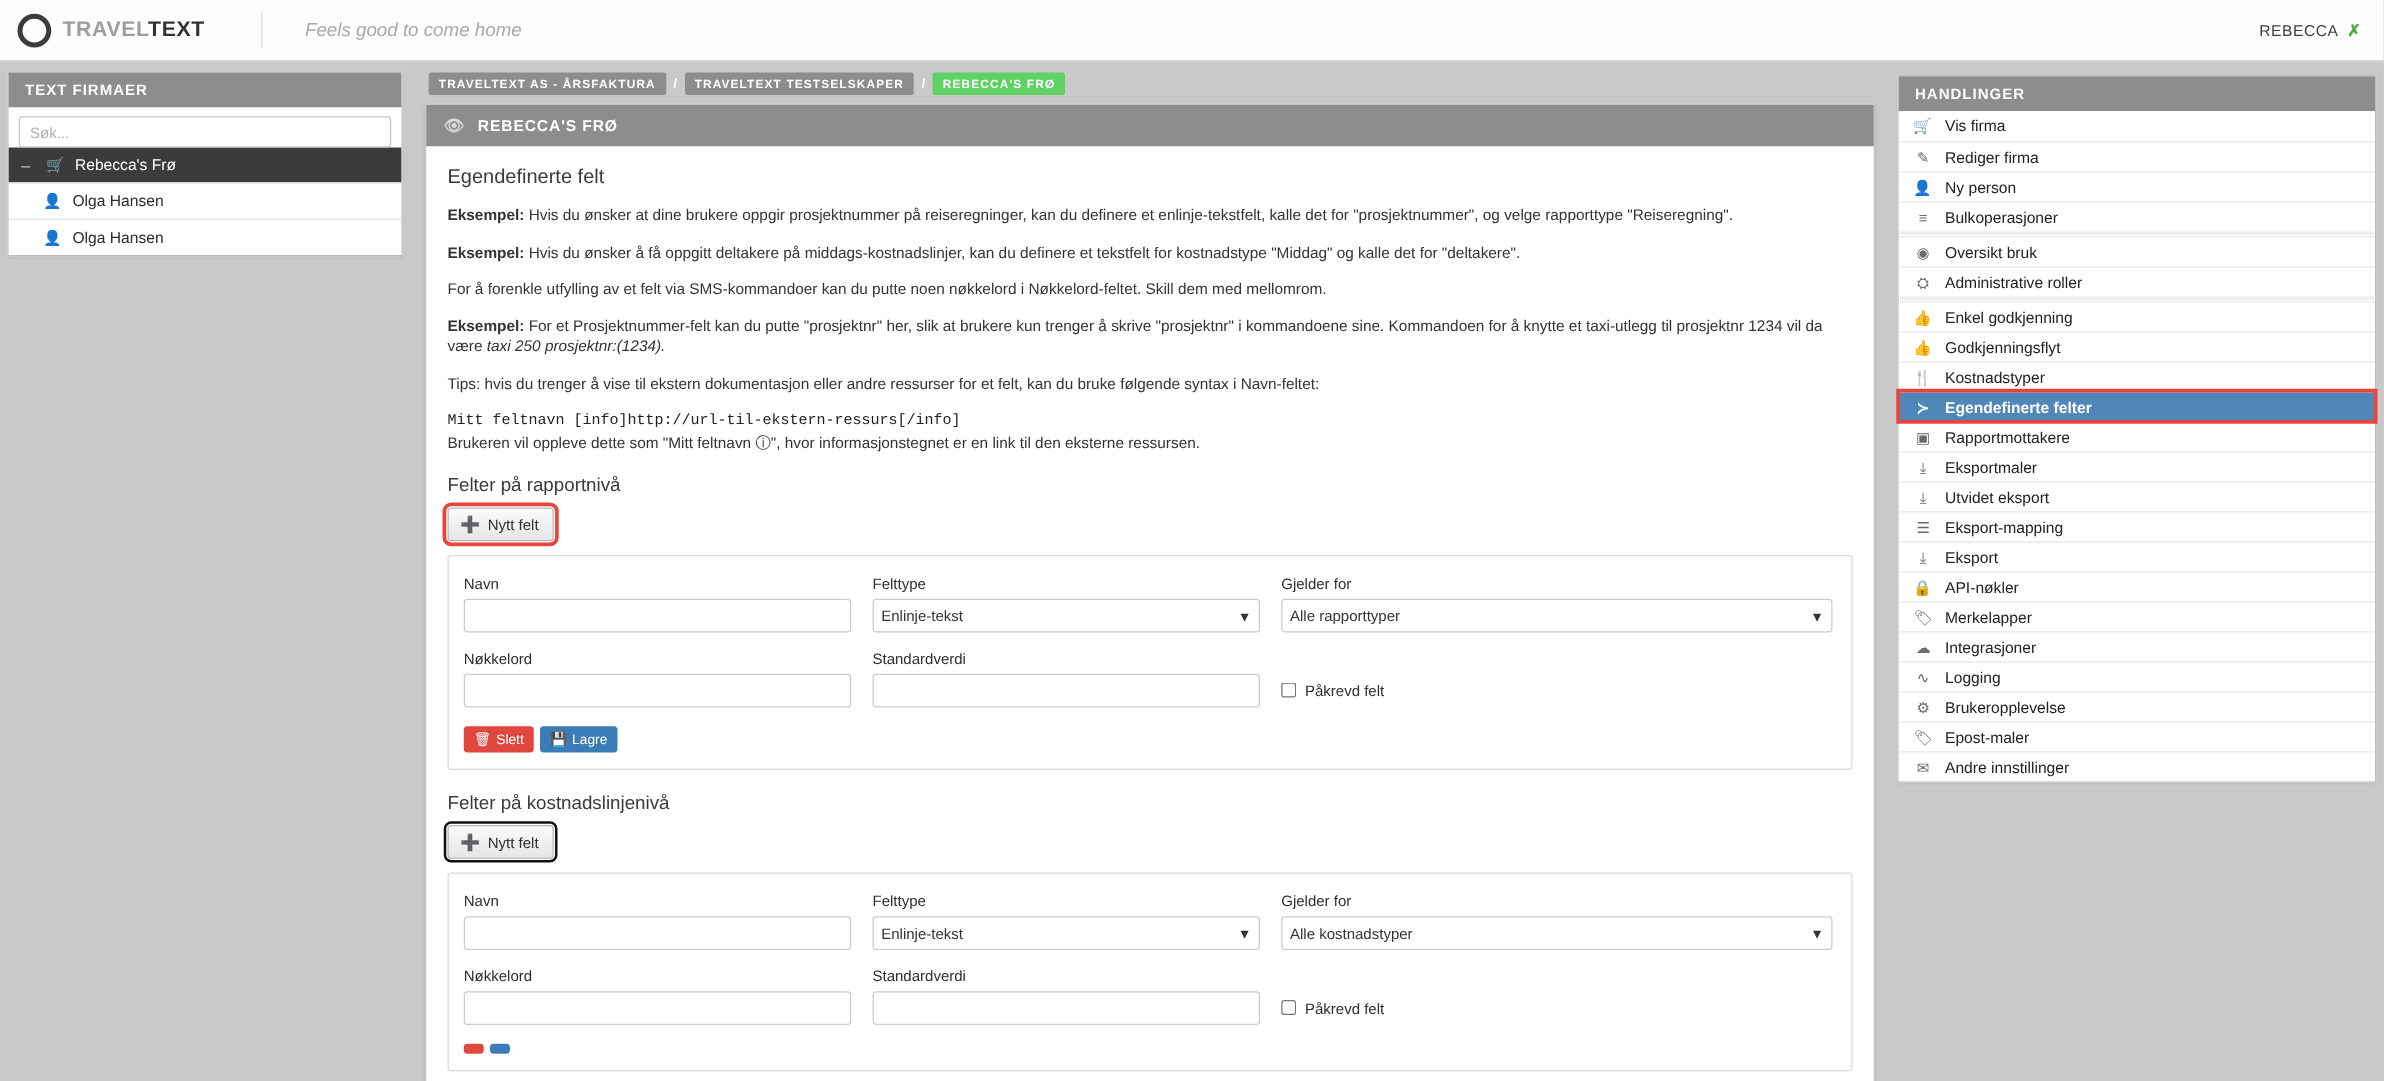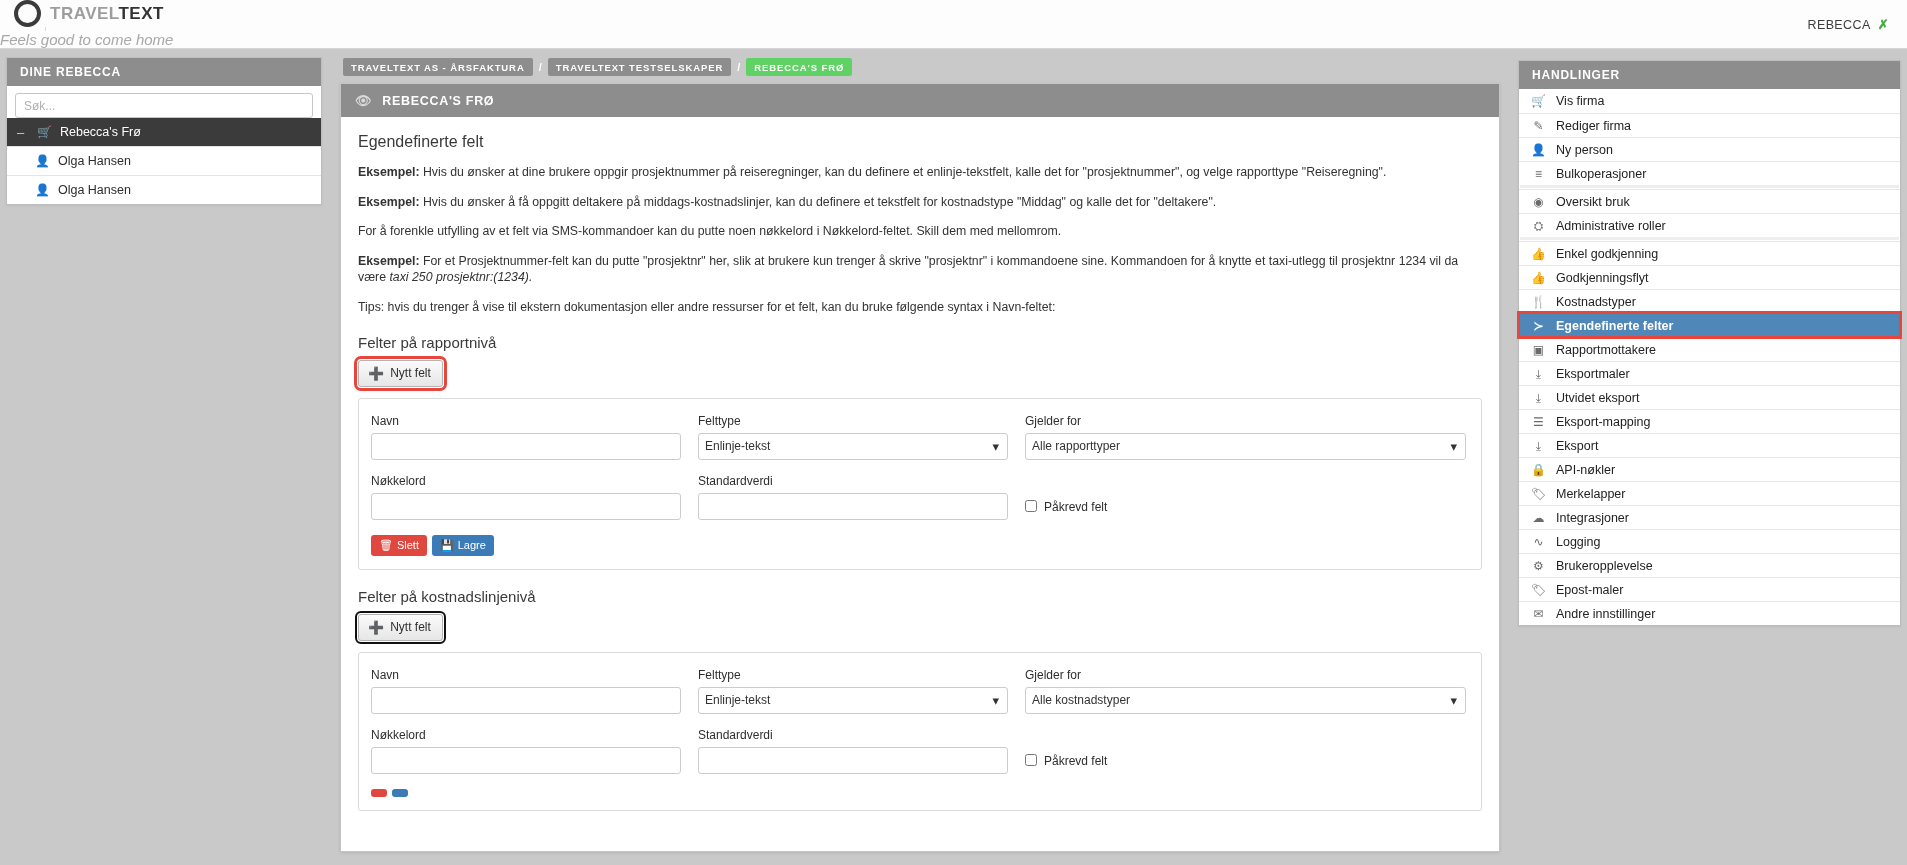--- a/index.html
+++ b/index.html
@@ -12,23 +12,22 @@
     color: #333;
     overflow: hidden;
   }
 
   
   .topbar {
     height: 49px;
     background: #fdfdfd;
     border-bottom: 1px solid #d6d6d6;
     display: flex;
-    align-items: flex-start;
+    align-items: center;
     position: relative;
-    flex-direction: column;
   }
   .brand { display: flex; align-items: center; padding-left: 14px; }
   .brand-ring {
     width: 27px; height: 27px; border-radius: 50%;
     border: 4px solid #3b3b3b;
     margin-right: 9px;
   }
   .brand-text { font-size: 17px; letter-spacing: .5px; }
   .brand-text .t1 { color: #9d9d9d; font-weight: bold; }
   .brand-text .t2 { color: #333; font-weight: bold; }
@@ -267,21 +266,21 @@
   <div class="tagline">Feels good to come home</div>
   <div class="user-menu">
     <span>REBECCA</span>
     <span class="caret-down">✗</span>
   </div>
 </div>
 
 <div class="page">
 
   <div class="left-panel">
-    <div class="panel-head">DINE REBECCA</div>
+    <div class="panel-head">TEXT FIRMAER</div>
     <div class="search-wrap">
       <input class="search-input" type="text" placeholder="Søk..." style="">
     </div>
     <div class="tree-row company">
       <span class="toggle-minus">‒</span>
       <span class="ico cart">🛒</span>
       <span>Rebecca's Frø</span>
     </div>
     <div class="tree-row person">
       <span class="ico person">👤</span>
@@ -321,20 +320,22 @@
           <b>Eksempel:</b><span> Hvis du ønsker å få oppgitt deltakere på middags-kostnadslinjer, kan du definere et tekstfelt for kostnadstype "Middag" og kalle det for "deltakere".</span>
         </p>
 
         <p class="info">For å forenkle utfylling av et felt via SMS-kommandoer kan du putte noen nøkkelord i Nøkkelord-feltet. Skill dem med mellomrom.</p>
 
         <p class="info">
           <b>Eksempel:</b><span> For et Prosjektnummer-felt kan du putte "prosjektnr" her, slik at brukere kun trenger å skrive "prosjektnr" i kommandoene sine. Kommandoen for å knytte et taxi-utlegg til prosjektnr 1234 vil da være </span><i>taxi 250 prosjektnr:(1234).</i>
         </p>
 
         <p class="info tips">Tips: hvis du trenger å vise til ekstern dokumentasjon eller andre ressurser for et felt, kan du bruke følgende syntax i Navn-feltet:</p>
+        <code class="mono">Mitt feltnavn [info]http://url-til-ekstern-ressurs[/info]</code>
+        <p class="info">Brukeren vil oppleve dette som "Mitt feltnavn ⓘ", hvor informasjonstegnet er en link til den eksterne ressursen.</p>
 
         
         <h3 class="sub-title">Felter på rapportnivå</h3>
         <button class="btn-new redbox">
           <span class="plus">➕</span>
           <span>Nytt felt</span>
         </button>
 
         <div class="field-panel">
           <div class="field-grid">

